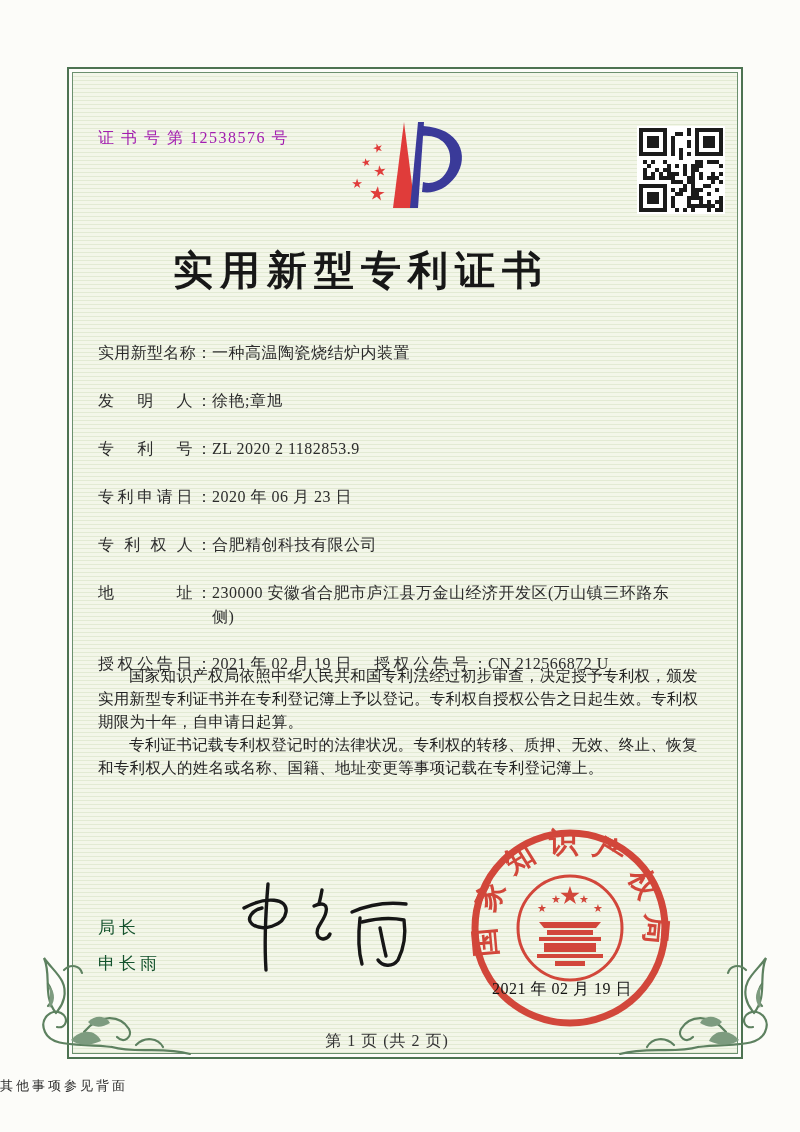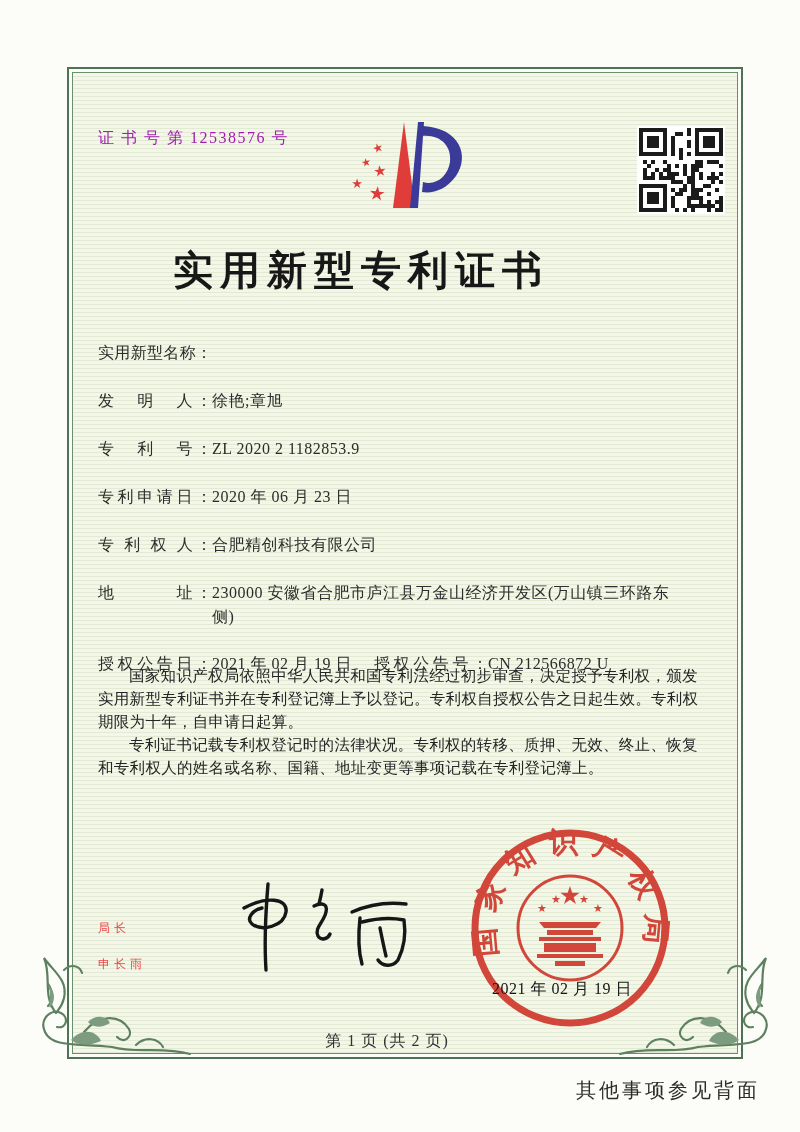--- a/index.html
+++ b/index.html
@@ -45,36 +45,36 @@
   .grant-row{display:flex;line-height:24px;margin-top:-1px;}
   .grant-row .pair{display:flex;}
   .grant-row .pair.second{margin-left:22px;}
   
   .paras{
     position:absolute;left:98px;top:664px;width:612px;
     font-size:15.5px;line-height:23px;color:#242424;letter-spacing:0.3px;
   }
   .paras p{margin:0;text-indent:2em;}
   
-  .signer{position:absolute;left:98px;top:910px;font-size:12px;letter-spacing:4px;color:#ef4444;line-height:36px;}
+  .signer{position:absolute;left:98px;top:910px;font-size:17px;letter-spacing:4px;color:#14532d;line-height:36px;}
   .signature{position:absolute;left:222px;top:878px;width:195px;height:100px;}
   
   .seal{position:absolute;left:460px;top:818px;width:220px;height:220px;opacity:.93;}
   .seal-date{
     position:absolute;left:492px;top:979px;width:170px;z-index:5;
     font-size:16px;color:#151515;letter-spacing:0.5px;white-space:nowrap;
   }
   
   .page-no{
     position:absolute;left:67px;top:1031px;width:640px;text-align:center;
     font-size:16px;color:#333;letter-spacing:1px;
   }
   .back-note{
-    position:absolute;left:0;top:1077px;width:760px;text-align:right;
-    font-size:20px;color:#2b2b2b;letter-spacing:3px;
+    position:absolute;left:0;top:1077px;width:760px;text-align:left;
+    font-size:13px;color:#2b2b2b;letter-spacing:3px;
   }
   .flourish{position:absolute;width:168px;height:118px;z-index:3;}
   .flourish.bl{left:24px;top:950px;}
   .flourish.br{left:618px;top:950px;transform:scaleX(-1);}
   svg text{font-family:"Liberation Serif","DejaVu Serif",serif;}
 </style>
 </head>
 <body>
 
 <div class="frame">
@@ -307,20 +307,21 @@
     <rect x="17" y="20" width="1" height="1" fill="#1b1b1b"></rect>
     <rect x="19" y="20" width="1" height="1" fill="#1b1b1b"></rect>
     <rect x="20" y="20" width="1" height="1" fill="#1b1b1b"></rect>
   </svg>
 
 <div class="title">实用新型专利证书</div>
 
 <div class="fields">
   <div class="frow">
     <span class="flabel">实用新型名称：</span>
+    <span class="fvalue">一种高温陶瓷烧结炉内装置</span>
   </div>
   <div class="frow">
     <span class="flabel">发　明　人：</span>
     <span class="fvalue">徐艳;章旭</span>
   </div>
   <div class="frow">
     <span class="flabel">专　利　号：</span>
     <span class="fvalue">ZL 2020 2 1182853.9</span>
   </div>
   <div class="frow">

